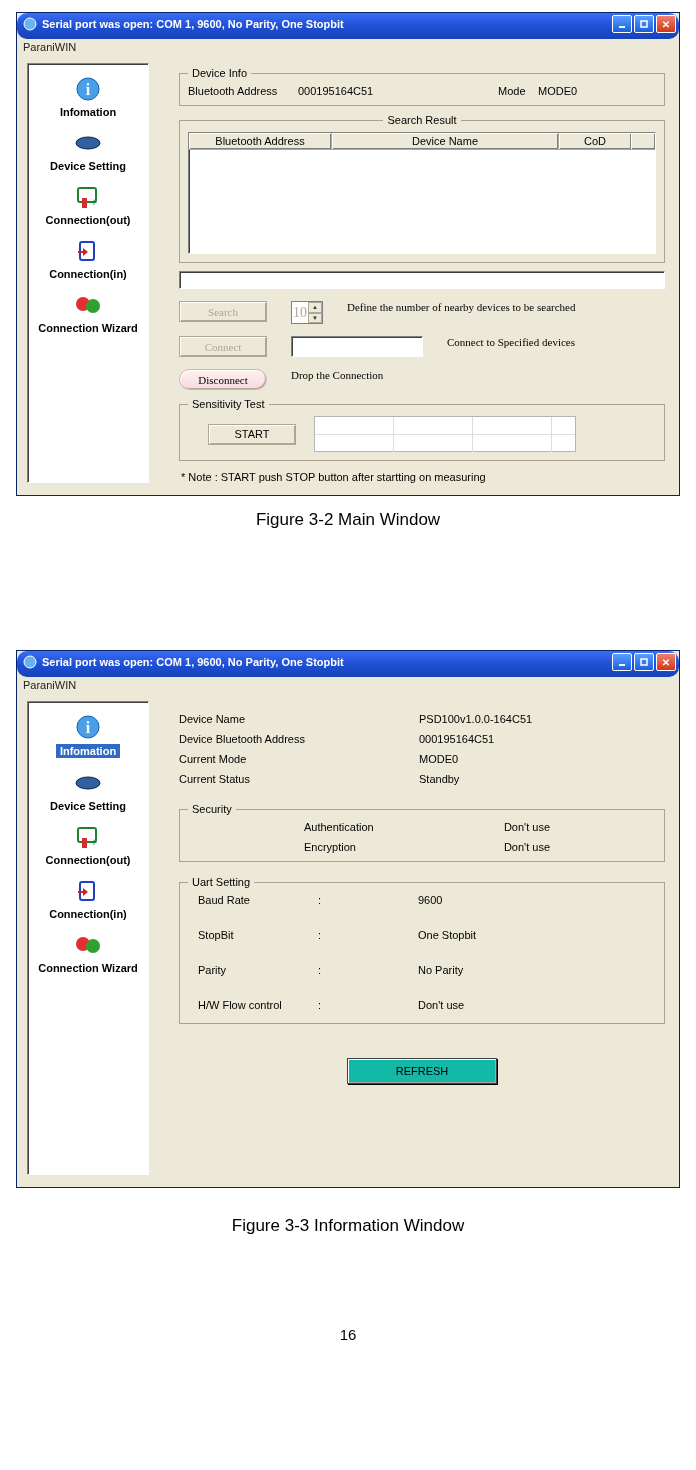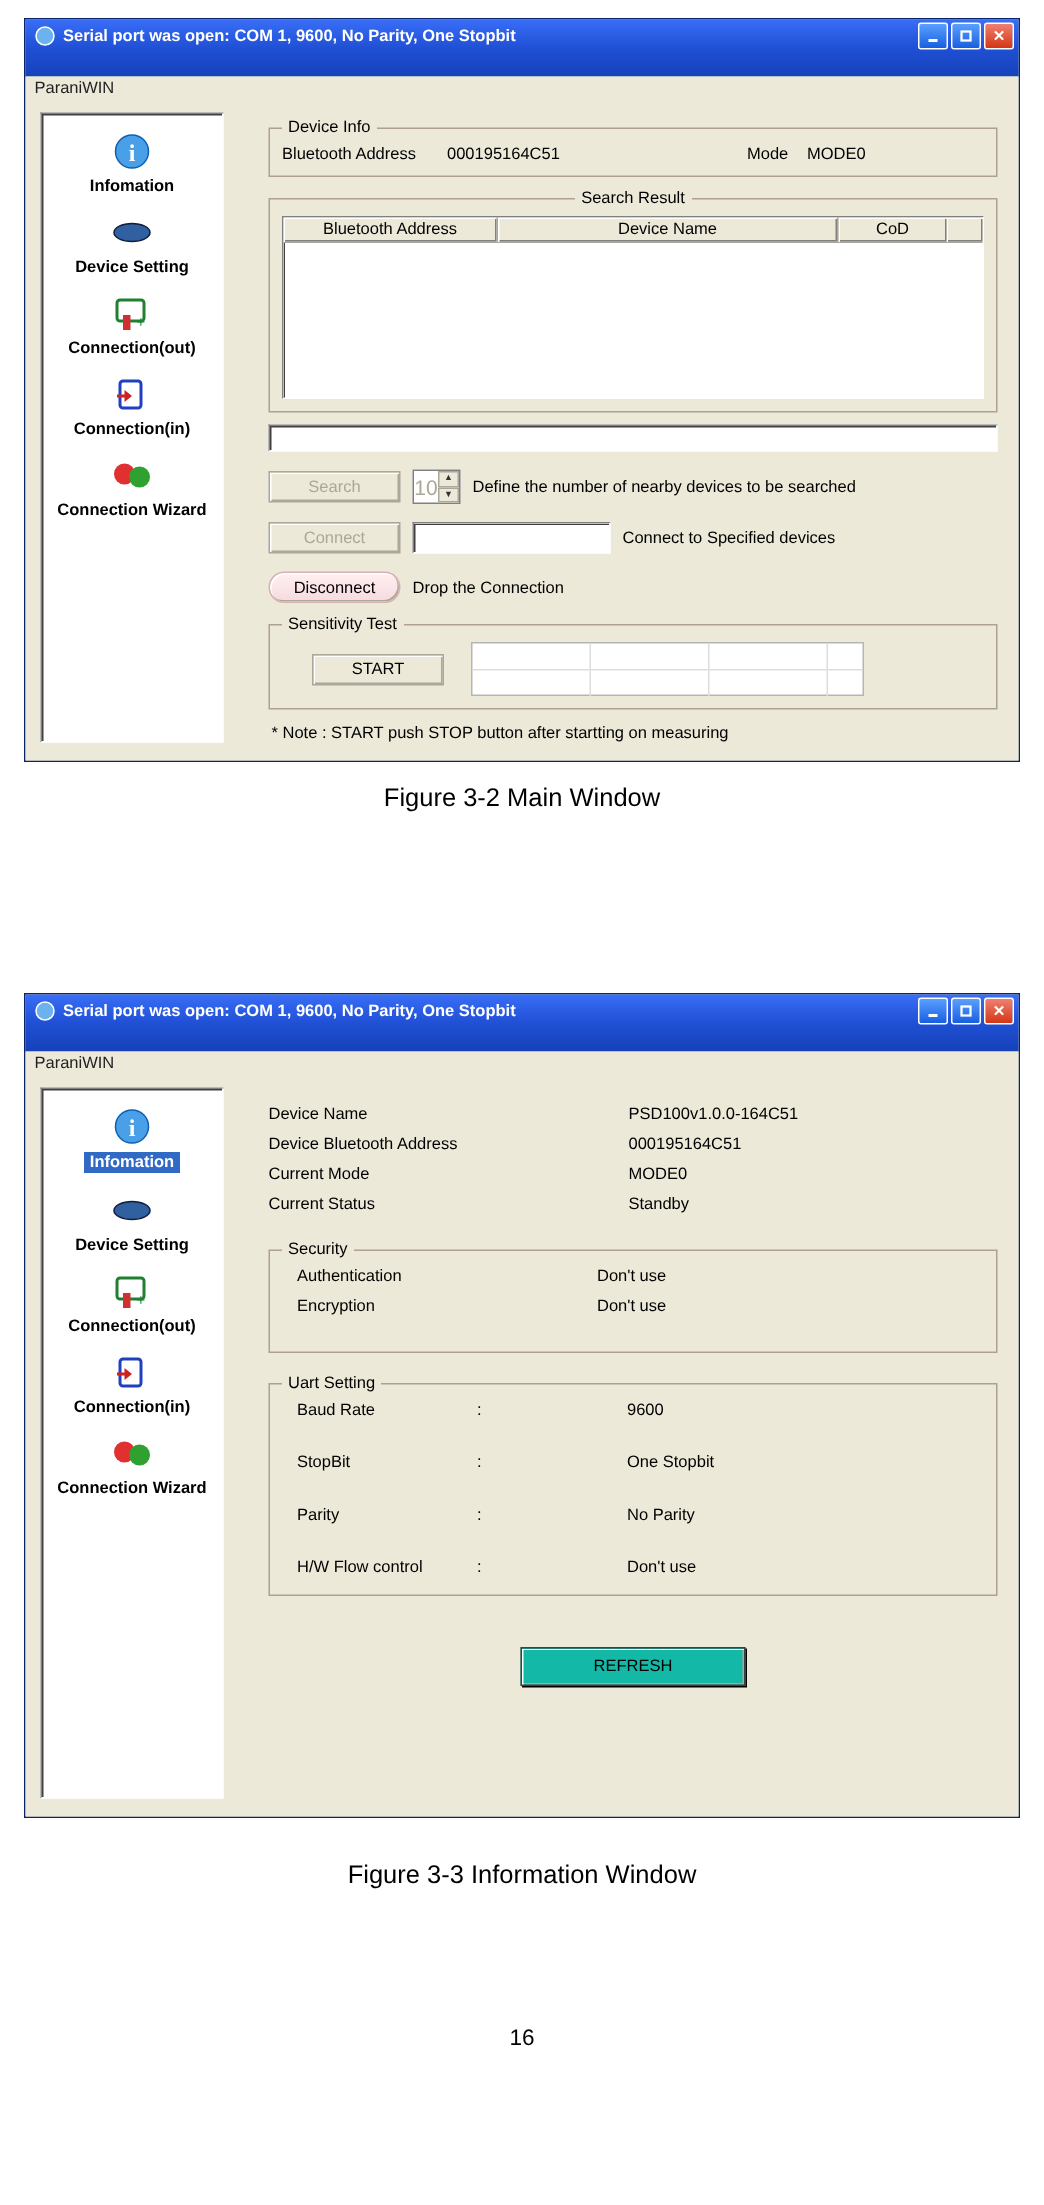--- a/index.html
+++ b/index.html
@@ -19,21 +19,22 @@
     margin-top: 0;
     width: 100%;
     box-sizing: border-box;
   }
   .titlebar {
     height: 22px;
     background: linear-gradient(to bottom, #3a6ef7 0%, #1f50d5 50%, #1641b8 100%);
     display: flex;
     align-items: center;
     justify-content: space-between;
-    padding: 0 3px 16px 6px;
+    padding: 0 3px 4px 6px;
+    border-radius: 10px;
   }
   .titlebar-left {
     display: flex;
     align-items: center;
     gap: 5px;
   }
   .titlebar-left svg {
     width: 14px;
     height: 14px;
   }
@@ -175,23 +176,23 @@
   .status-strip {
     height: 16px;
     border: 1px solid #808080;
     border-right-color: #fff;
     border-bottom-color: #fff;
     box-shadow: inset 1px 1px 0 #404040;
     background: #fff;
   }
   .controls-row {
     display: flex;
-    align-items: center;
-    gap: 8px;
+    gap: 24px;
     margin-top: 4px;
+    font-family: Liberation Serif, serif;
   }
   .xp-button {
     width: 88px;
     height: 21px;
     background: #ece9d8;
     border: 1px solid #aca899;
     box-shadow: inset 1px 1px 0 #fff, inset -1px -1px 0 #aca899;
     font-family: inherit;
     font-size: 11px;
     cursor: default;
@@ -553,21 +554,21 @@
               <span>MODE0</span>
             </div>
           <div class="info-row">
               <span class="k">Current Status</span>
               <span>Standby</span>
             </div>
         </div>
 
         <fieldset>
           <legend>Security</legend>
-          <div class="info-rows sec-rows" style="margin-bottom:16px;">
+          <div class="info-rows sec-rows" style="margin-bottom:0;align-items:center;">
             <div class="info-row">
                 <span class="k">Authentication</span>
                 <span>Don't use</span>
               </div>
             <div class="info-row">
                 <span class="k">Encryption</span>
                 <span>Don't use</span>
               </div>
           </div>
         </fieldset>

